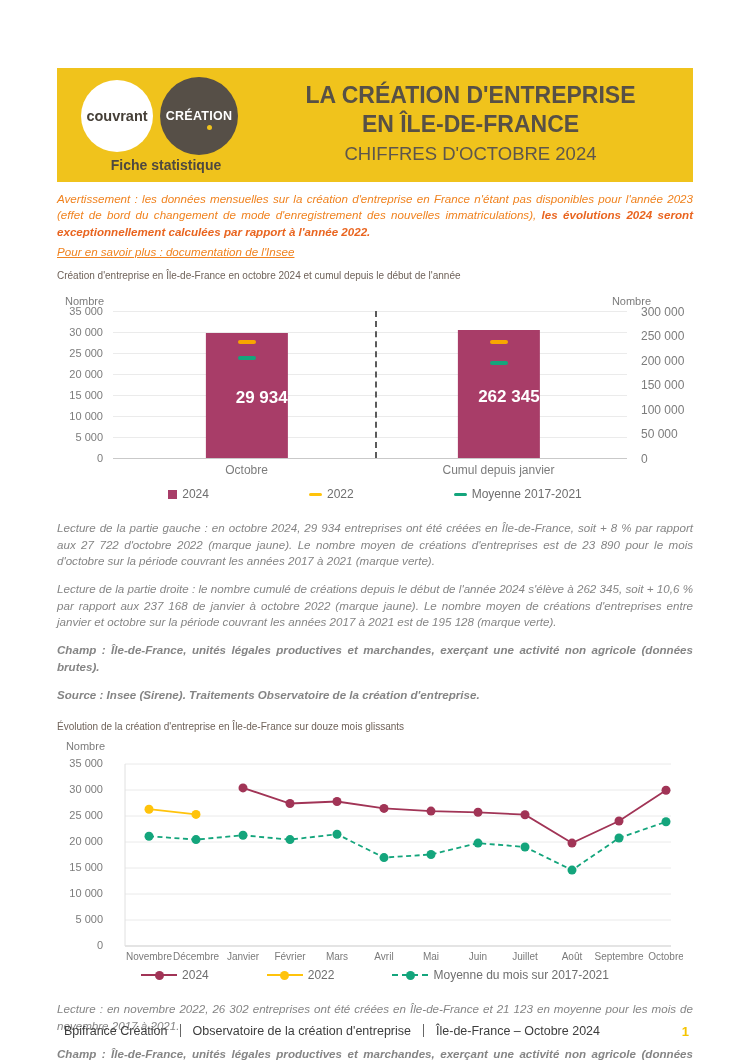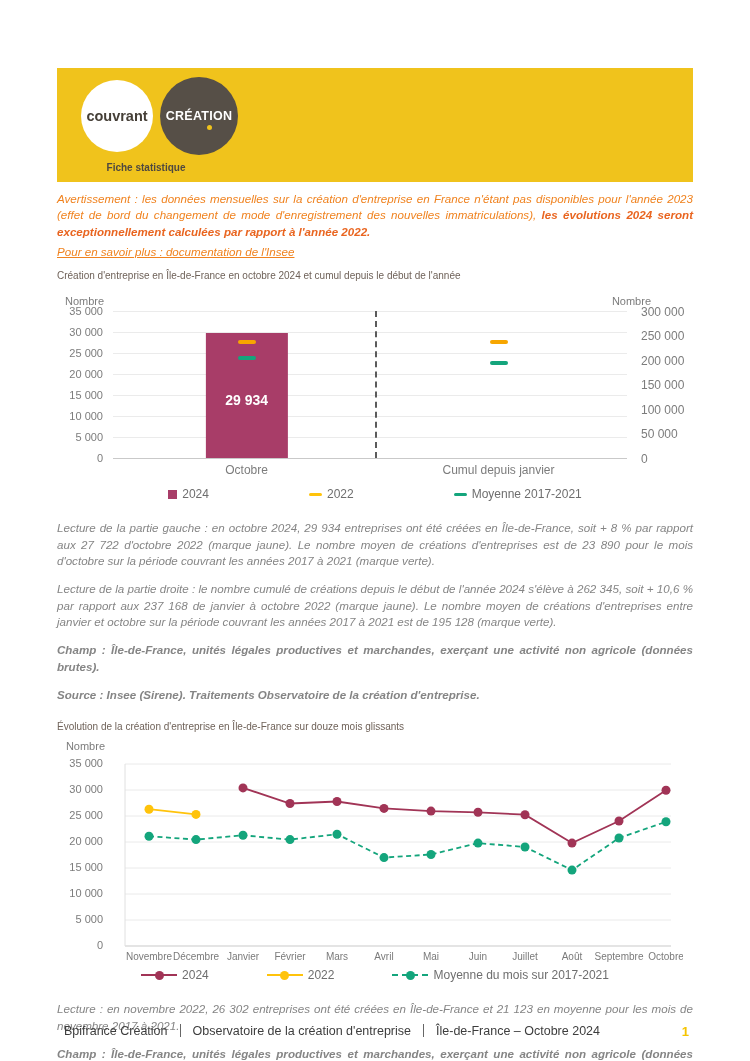--- a/index.html
+++ b/index.html
@@ -8,22 +8,22 @@
 
   
   .banner{position:relative;height:114px;background:var(--banner-yellow);}
   .logos{position:absolute;left:24px;top:9px;display:flex;gap:7px;align-items:center;}
   .logo-circle{border-radius:50%;display:flex;align-items:center;justify-content:center;}
   .logo-white{width:72px;height:72px;background:#fff;color:#453F37;font-weight:bold;font-size:14.5px;}
   .logo-brown{width:78px;height:78px;background:#564F47;color:#fff;font-weight:bold;font-size:12.5px;
               letter-spacing:.3px;position:relative;}
   .creation-dot{position:absolute;left:60%;bottom:25px;width:5px;height:5px;border-radius:50%;
                 background:var(--banner-yellow);}
-  .tagline{position:absolute;left:9px;bottom:9px;width:160px;text-align:center;font-weight:bold;
-           font-size:10px;color:#4E4840;}
+  .tagline{position:absolute;left:29px;bottom:9px;width:160px;text-align:center;font-weight:bold;
+           font-size:14px;color:#4E4840;}
   .banner-titles{position:absolute;left:205px;right:14px;top:13px;text-align:center;color:var(--title-brown);}
   .bt1{font-size:23px;font-weight:bold;line-height:1.27;}
   .bt2{font-size:18.5px;margin-top:4px;color:#5E564C;}
 
   
   .notice{margin:9px 0 0;font-style:italic;color:var(--orange-text);font-size:11.6px;
           line-height:1.42;text-align:justify;}
   .notice .em{color:var(--orange-bold);font-weight:bold;}
   .insee{display:inline-block;margin-top:5px;font-style:italic;color:var(--orange-text);
          font-size:11.6px;text-decoration:underline;cursor:pointer;}
@@ -34,22 +34,22 @@
   .c1{position:relative;height:224px;margin-top:6px;}
   .c1-axis-name{position:absolute;font-size:11px;color:#7C7C7C;}
   #c1-badges{position:absolute;top:0;left:56px;right:66px;height:22px;}
   .c1-badge{position:absolute;transform:translateX(-50%);background:var(--brown);color:#fff;
             font-weight:bold;font-size:12px;padding:2px 17px;white-space:nowrap;}
   #c1-plot{position:absolute;top:24px;left:56px;right:66px;height:147px;}
   .c1-grid{position:absolute;left:0;right:0;height:1px;background:#EBEBEB;}
   .c1-grid.axis{background:#C9C9C9;}
   .c1-divider{position:absolute;top:0;bottom:0;left:51%;border-left:2px dashed #5B5B5B;}
   .c1-bar{position:absolute;bottom:0;width:16%;transform:translateX(-50%);background:var(--magenta);}
-  .c1-bar-label{position:absolute;bottom:40%;left:0;right:0;text-align:center;color:#fff;
-                font-weight:bold;font-size:14px;}
+  .c1-bar-label{position:absolute;bottom:40%;left:0;right:0;text-align:right;color:#fff;
+                font-weight:bold;font-size:17px;}
   .c1-mark{position:absolute;width:18px;height:4px;border-radius:2px;transform:translateX(-50%);}
   #c1-yl{position:absolute;left:0;top:24px;width:48px;height:147px;}
   #c1-yl span{position:absolute;right:2px;font-size:11px;color:#7C7C7C;white-space:nowrap;}
   #c1-yr{position:absolute;right:0;top:24px;width:62px;height:147px;}
   #c1-yr span{position:absolute;left:10px;font-size:12px;color:#7C7C7C;white-space:nowrap;}
   #c1-xlabels{position:absolute;left:56px;right:66px;top:176px;height:18px;}
   #c1-xlabels span{position:absolute;transform:translateX(-50%);font-size:12px;color:#7C7C7C;white-space:nowrap;}
 
   .legend{position:absolute;left:0;right:0;display:flex;justify-content:center;align-items:center;
           font-size:12px;color:#6E6E6E;}
@@ -95,20 +95,25 @@
     <div class="logos">
       <div class="logo-circle logo-white">
         <span>couvrant</span>
       </div>
       <div class="logo-circle logo-brown">
         <span>CRÉATION</span>
         <span class="creation-dot"></span>
       </div>
     </div>
     <div class="tagline">Fiche statistique</div>
+    <div class="banner-titles">
+      <div class="bt1">LA CRÉATION D'ENTREPRISE</div>
+      <div class="bt1">EN ÎLE-DE-FRANCE</div>
+      <div class="bt2">CHIFFRES D'OCTOBRE 2024</div>
+    </div>
   </div>
 
   
   <p class="notice"><span>Avertissement : les données mensuelles sur la création d'entreprise en France n'étant pas disponibles pour l'année 2023 (effet de bord du changement de mode d'enregistrement des nouvelles immatriculations), </span><span class="em">les évolutions 2024 seront exceptionnellement calculées par rapport à l'année 2022.</span></p>
 
   <a class="insee">Pour en savoir plus : documentation de l'Insee</a>
 
   
   <div class="chart-title">Création d'entreprise en Île-de-France en octobre 2024 et cumul depuis le début de l'année</div>
   <div class="c1">
@@ -132,20 +137,23 @@
         <div class="c1-grid" style="top: 84px;"></div>
         <div class="c1-grid" style="top: 105px;"></div>
         <div class="c1-grid" style="top: 126px;"></div>
         <div class="c1-grid axis" style="top: 147px;"></div>
         <div class="c1-divider"></div>
         <div class="c1-bar" style="left: 26%; height: 125.7px;">
           <span class="c1-bar-label">29 934</span>
         </div>
         <div class="c1-mark" style="background: rgb(247, 166, 0); left: 26%; bottom: 114.4px;"></div>
         <div class="c1-mark" style="background: rgb(20, 165, 124); left: 26%; bottom: 98.3px;"></div>
+        <div class="c1-bar" style="left: 75%; height: 128.5px;">
+          <span class="c1-bar-label">262 345</span>
+        </div>
         <div class="c1-mark" style="background: rgb(247, 166, 0); left: 75%; bottom: 114.2px;"></div>
         <div class="c1-mark" style="background: rgb(20, 165, 124); left: 75%; bottom: 93.6px;"></div>
       </div>
     <div id="c1-yr">
         <span style="top: -6.5px;">300 000</span>
         <span style="top: 18px;">250 000</span>
         <span style="top: 42.5px;">200 000</span>
         <span style="top: 67px;">150 000</span>
         <span style="top: 91.5px;">100 000</span>
         <span style="top: 116px;">50 000</span>

